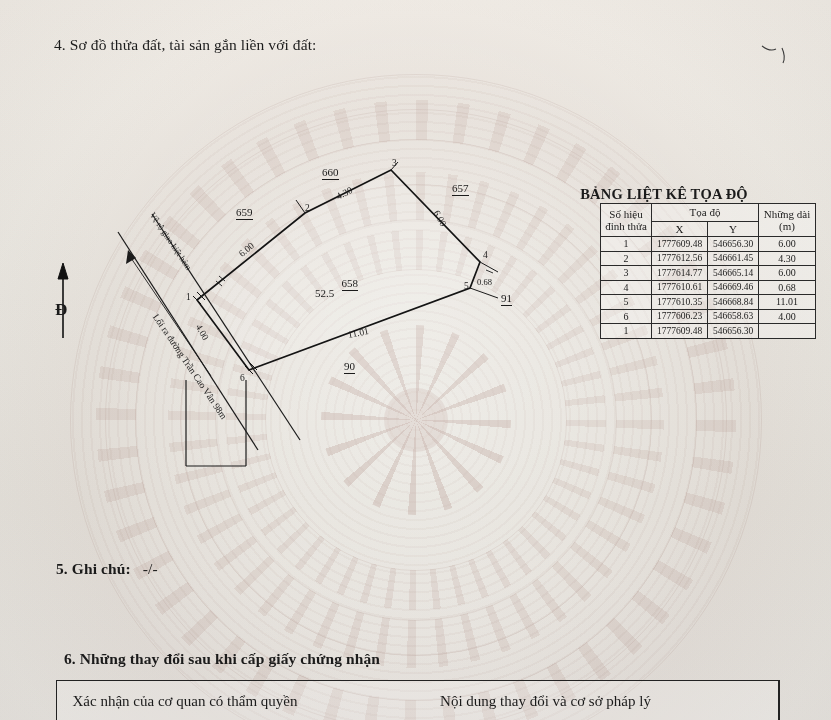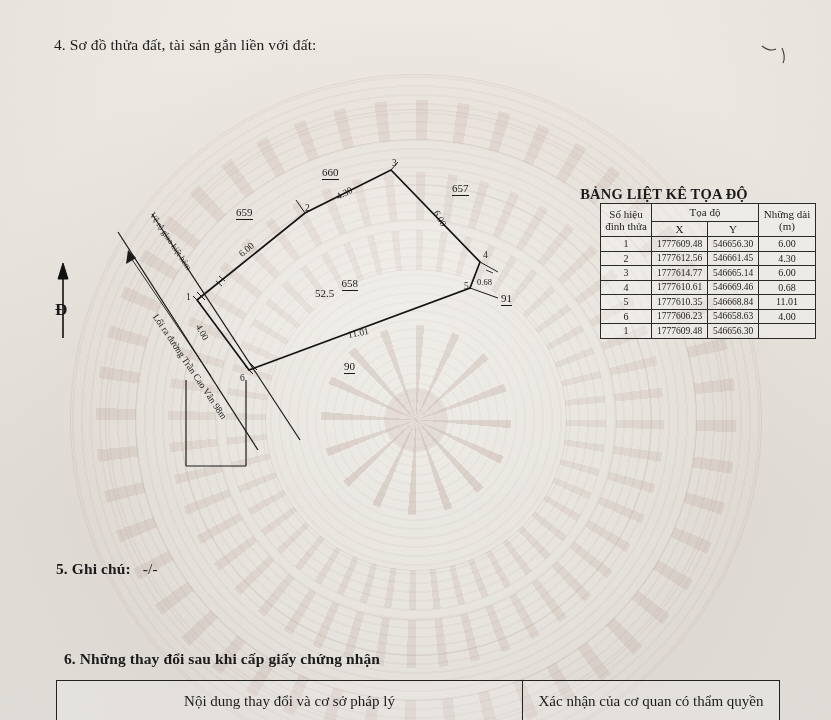--- a/index.html
+++ b/index.html
@@ -344,17 +344,17 @@
     </table>
   </div>
 
   <div class="sec-heading" id="sec5">
     <span>5. Ghi chú:</span><span class="dash">-/-</span>
   </div>
 
   <div class="sec-heading" id="sec6">6. Những thay đổi sau khi cấp giấy chứng nhận</div>
 
   <div class="bottom-table">
+    <div class="cell right">Xác nhận của cơ quan có thẩm quyền</div>
     <div class="cell left">Nội dung thay đổi và cơ sở pháp lý</div>
-    <div class="cell right">Xác nhận của cơ quan có thẩm quyền</div>
   </div>
 
 </div>
 
 </body></html>

